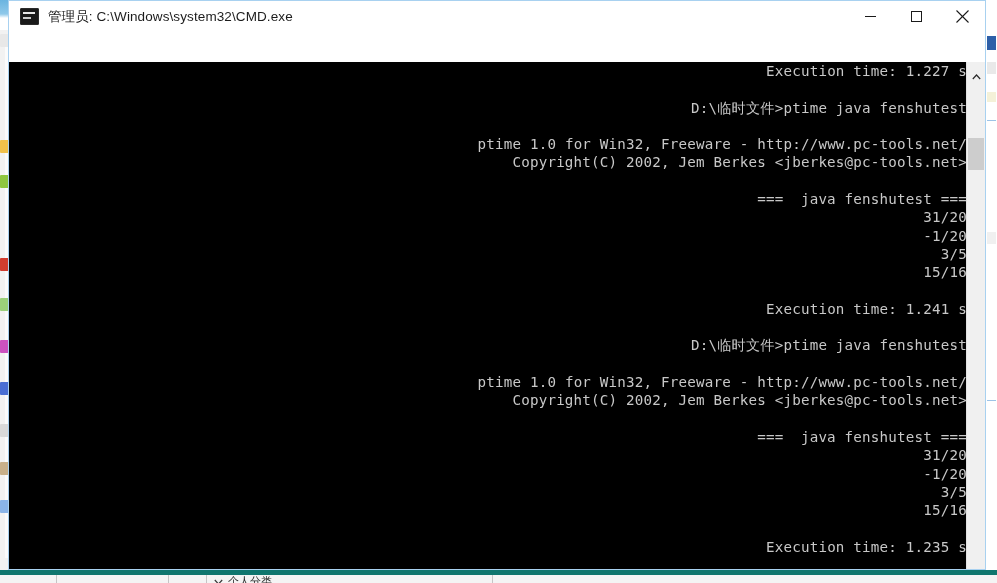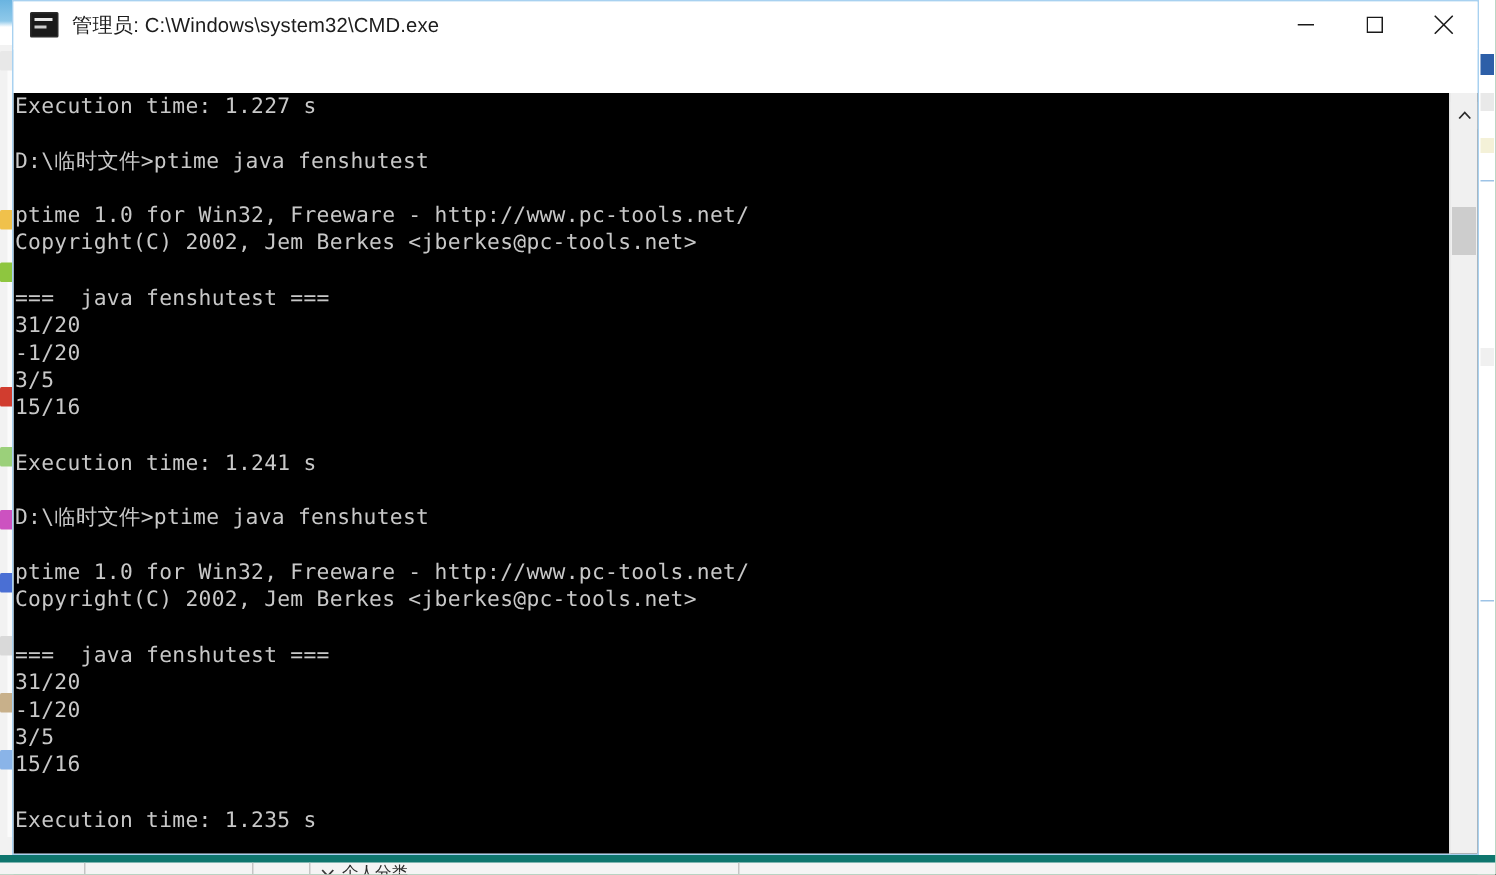--- a/index.html
+++ b/index.html
@@ -10,21 +10,22 @@
     overflow: hidden;
     background: #ffffff;
     font-family: "Liberation Sans", sans-serif;
   }
 
   #screen {
     position: relative;
     width: 997px;
     height: 583px;
     overflow: hidden;
-    background: #22c55e;
+    background: #fde047;
+    text-align: right;
   }
 
   
   #desktop-bg {
     position: absolute;
     left: 0; top: 0;
     width: 997px; height: 583px;
     background: #ffffff;
   }
 

